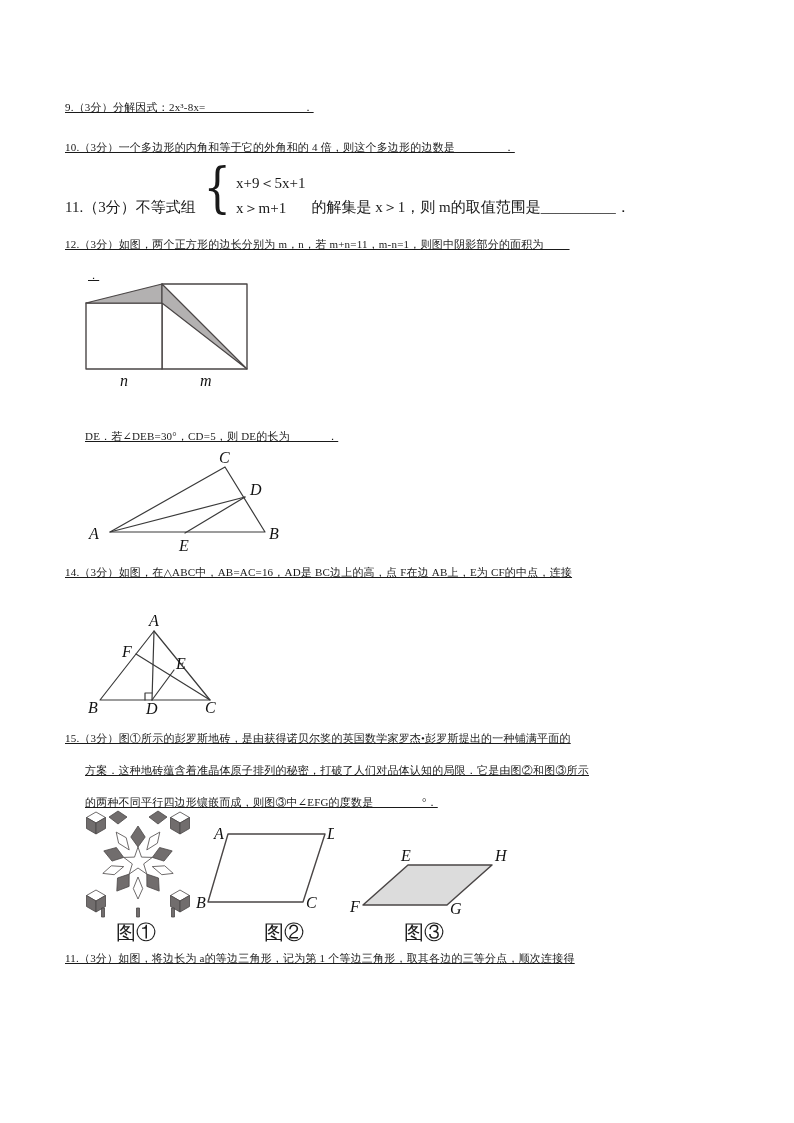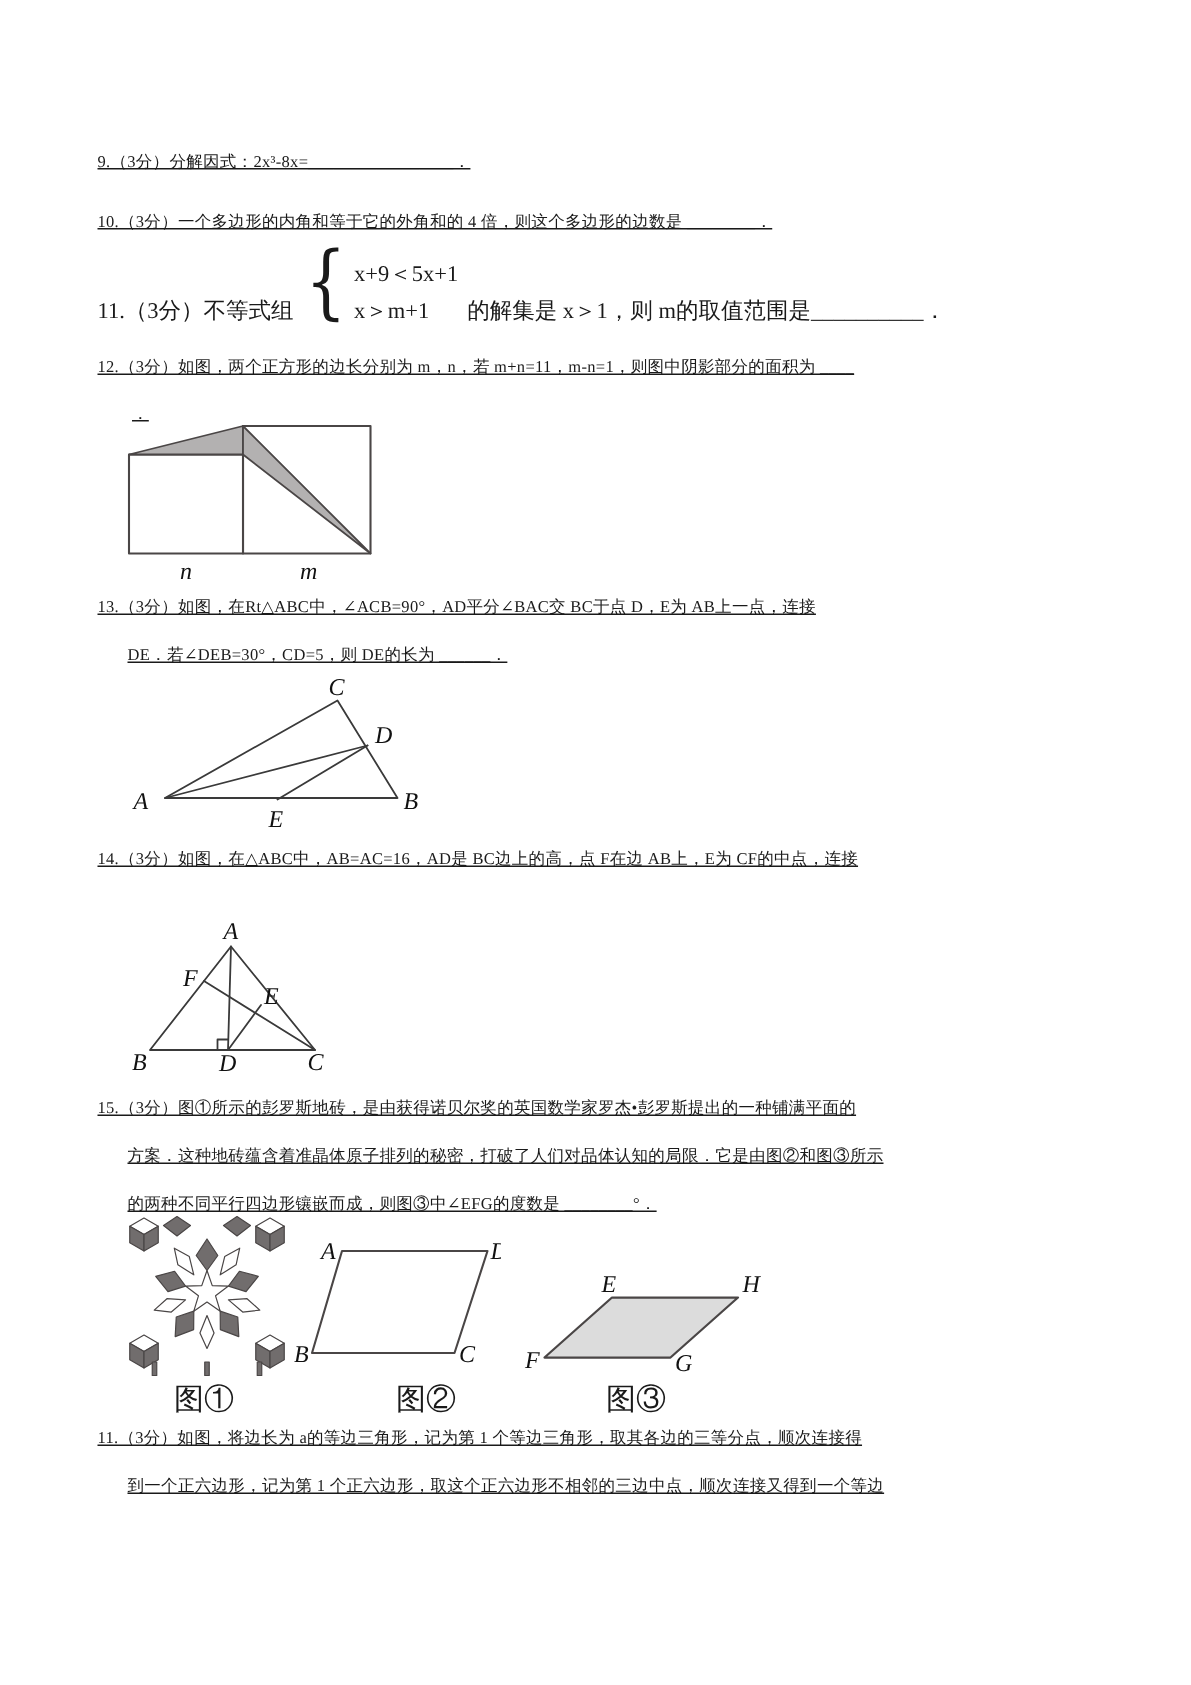--- a/index.html
+++ b/index.html
@@ -57,21 +57,20 @@
     <svg width="175" height="112" viewBox="0 0 175 112">
       <polygon class="whitep" points="79,6 164,6 164,91 79,91"></polygon>
       <polygon class="whitep" points="3,25 79,25 79,91 3,91"></polygon>
       <polygon class="shadep" points="3,25 79,6 79,25"></polygon>
       <polygon class="shadep" points="79,6 79,25 164,91"></polygon>
       <text class="fig-label" x="37" y="108">n</text>
       <text class="fig-label" x="117" y="108">m</text>
     </svg>
   </figure>
 
-  <div class="q-line" style="left:65px; top:397px;">13.（3分）如图，在Rt△ABC中，∠ACB=90°，AD平分∠BAC交 BC于点 D，E为 AB上一点，连接</div>
   <div class="q-line" style="left:85px; top:429px;">DE．若∠DEB=30°，CD=5，则 DE的长为 ______．</div>
 
   <figure style="left:88px; top:450px;">
     <svg width="240" height="105" viewBox="0 0 240 105">
       <path class="ln" d="M22,82 L137,17 L177,82 Z"></path>
       <path class="ln" d="M22,82 L157,47"></path>
       <path class="ln" d="M157,47 L97,83"></path>
       <text class="fig-label" x="1" y="89">A</text>
       <text class="fig-label" x="131" y="13">C</text>
       <text class="fig-label" x="162" y="45">D</text>
@@ -167,15 +166,14 @@
       <text class="fig-label" x="7" y="64">F</text>
       <text class="fig-label" x="107" y="66">G</text>
     </svg>
   </figure>
 
   <div class="caption" style="left:116px; top:919px;">图①</div>
   <div class="caption" style="left:240px; top:919px;margin-left:24px;">图②</div>
   <div class="caption" style="left:404px; top:919px;">图③</div>
 
   <div class="q-line" style="left:65px; top:951px;">11.（3分）如图，将边长为 a的等边三角形，记为第 1 个等边三角形，取其各边的三等分点，顺次连接得</div>
-  <div class="q-line" style="left:85px; top:983px;">到一个正六边形，记为第 1 个正六边形，取这个正六边形不相邻的三边中点，顺次连接又得到一个等边</div>
 
 </div>
 
 </body></html>

